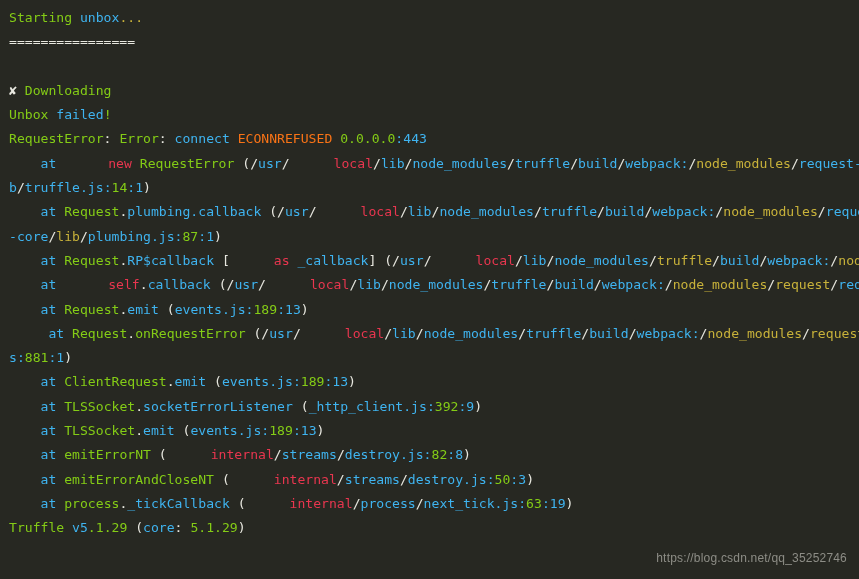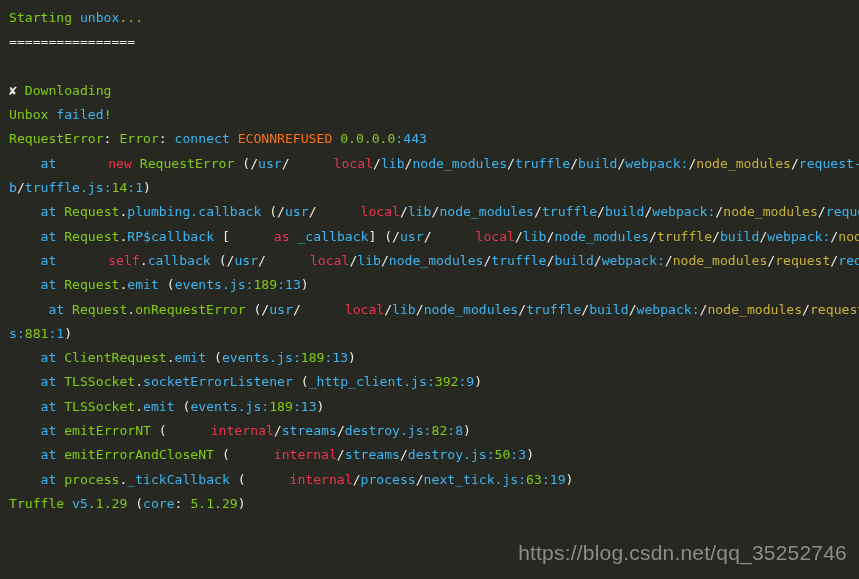--- a/index.html
+++ b/index.html
@@ -38,39 +38,40 @@
   .c-magenta { color: #84cc16; }
   .c-white   { color: #e8e8e0; }
   .c-blue    { color: #3fb4f0; }
 
   #watermark {
     position: absolute;
     right: 12px;
     bottom: 14px;
     color: #8d8d86;
     font-family: "Liberation Sans", sans-serif;
-    font-size: 21px;
+    font-size: 12px;
     letter-spacing: 0.2px;
     white-space: nowrap;
   }
 </style>
 </head>
 <body>
 
 <div id="terminal">
   <div id="console-output">
       <div class="line"><span class="c-green">Starting</span><span class="c-white"> </span><span class="c-cyan">unbox</span><span class="c-yellow">...</span></div>
       <div class="line"><span class="c-white">================</span></div>
       <div class="line blank"></div>
       <div class="line"><span class="c-white">✘</span><span class="c-white"> </span><span class="c-green">Downloading</span></div>
       <div class="line"><span class="c-green">Unbox</span><span class="c-white"> </span><span class="c-cyan">failed</span><span class="c-green">!</span></div>
       <div class="line"><span class="c-green">RequestError</span><span class="c-white">: </span><span class="c-green">Error</span><span class="c-white">: </span><span class="c-cyan">connect</span><span class="c-white"> </span><span class="c-cyan2">ECONNREFUSED</span><span class="c-white"> </span><span class="c-magenta">0.0.0.0</span><span class="c-blue">:</span><span class="c-cyan">443</span></div>
       <div class="line"><span class="c-white">    </span><span class="c-cyan">at</span><span class="c-white"> </span><span class="c-red">new</span><span class="c-white"> </span><span class="c-green">RequestError</span><span class="c-white"> </span><span class="c-white">(</span><span class="c-white">/</span><span class="c-cyan">usr</span><span class="c-white">/</span><span class="c-red">local</span><span class="c-white">/</span><span class="c-cyan">lib</span><span class="c-white">/</span><span class="c-cyan">node_modules</span><span class="c-white">/</span><span class="c-cyan">truffle</span><span class="c-white">/</span><span class="c-cyan">build</span><span class="c-white">/</span><span class="c-cyan">webpack:</span><span class="c-white">/</span><span class="c-yellow">node_modules</span><span class="c-white">/</span><span class="c-cyan">request-promise-core</span></div>
       <div class="line"><span class="c-cyan">b</span><span class="c-white">/</span><span class="c-cyan">truffle.js</span><span class="c-blue">:</span><span class="c-magenta">14</span><span class="c-blue">:</span><span class="c-cyan">1</span><span class="c-white">)</span></div>
       <div class="line"><span class="c-white">    </span><span class="c-cyan">at</span><span class="c-white"> </span><span class="c-green">Request</span><span class="c-white">.</span><span class="c-cyan">plumbing.callback</span><span class="c-white"> </span><span class="c-white">(</span><span class="c-white">/</span><span class="c-cyan">usr</span><span class="c-white">/</span><span class="c-red">local</span><span class="c-white">/</span><span class="c-cyan">lib</span><span class="c-white">/</span><span class="c-cyan">node_modules</span><span class="c-white">/</span><span class="c-cyan">truffle</span><span class="c-white">/</span><span class="c-cyan">build</span><span class="c-white">/</span><span class="c-cyan">webpack:</span><span class="c-white">/</span><span class="c-yellow">node_modules</span><span class="c-white">/</span><span class="c-cyan">request-promise</span></div>
+      <div class="line"><span class="c-cyan">-core</span><span class="c-white">/</span><span class="c-yellow">lib</span><span class="c-white">/</span><span class="c-cyan">plumbing.js</span><span class="c-blue">:</span><span class="c-magenta">87</span><span class="c-blue">:</span><span class="c-cyan">1</span><span class="c-white">)</span></div>
       <div class="line"><span class="c-white">    </span><span class="c-cyan">at</span><span class="c-white"> </span><span class="c-green">Request</span><span class="c-white">.</span><span class="c-cyan">RP$callback</span><span class="c-white"> </span><span class="c-white">[</span><span class="c-red">as</span><span class="c-white"> </span><span class="c-cyan">_callback</span><span class="c-white">]</span><span class="c-white"> </span><span class="c-white">(</span><span class="c-white">/</span><span class="c-cyan">usr</span><span class="c-white">/</span><span class="c-red">local</span><span class="c-white">/</span><span class="c-cyan">lib</span><span class="c-white">/</span><span class="c-cyan">node_modules</span><span class="c-white">/</span><span class="c-yellow">truffle</span><span class="c-white">/</span><span class="c-cyan">build</span><span class="c-white">/</span><span class="c-cyan">webpack:</span><span class="c-white">/</span><span class="c-yellow">node_modules</span><span class="c-white">/</span><span class="c-cyan">reques</span></div>
       <div class="line"><span class="c-white">    </span><span class="c-cyan">at</span><span class="c-white"> </span><span class="c-red">self</span><span class="c-white">.</span><span class="c-cyan">callback</span><span class="c-white"> </span><span class="c-white">(</span><span class="c-white">/</span><span class="c-cyan">usr</span><span class="c-white">/</span><span class="c-red">local</span><span class="c-white">/</span><span class="c-cyan">lib</span><span class="c-white">/</span><span class="c-cyan">node_modules</span><span class="c-white">/</span><span class="c-cyan">truffle</span><span class="c-white">/</span><span class="c-cyan">build</span><span class="c-white">/</span><span class="c-cyan">webpack:</span><span class="c-white">/</span><span class="c-yellow">node_modules</span><span class="c-white">/</span><span class="c-yellow">request</span><span class="c-white">/</span><span class="c-cyan">request.js</span><span class="c-blue">:</span><span class="c-magenta">185</span></div>
       <div class="line"><span class="c-white">    </span><span class="c-cyan">at</span><span class="c-white"> </span><span class="c-green">Request</span><span class="c-white">.</span><span class="c-cyan">emit</span><span class="c-white"> </span><span class="c-white">(</span><span class="c-cyan">events.js</span><span class="c-blue">:</span><span class="c-magenta">189</span><span class="c-blue">:</span><span class="c-cyan">13</span><span class="c-white">)</span></div>
       <div class="line"><span class="c-white">     </span><span class="c-cyan">at</span><span class="c-white"> </span><span class="c-green">Request</span><span class="c-white">.</span><span class="c-green">onRequestError</span><span class="c-white"> </span><span class="c-white">(</span><span class="c-white">/</span><span class="c-cyan">usr</span><span class="c-white">/</span><span class="c-red">local</span><span class="c-white">/</span><span class="c-cyan">lib</span><span class="c-white">/</span><span class="c-cyan">node_modules</span><span class="c-white">/</span><span class="c-cyan">truffle</span><span class="c-white">/</span><span class="c-cyan">build</span><span class="c-white">/</span><span class="c-cyan">webpack:</span><span class="c-white">/</span><span class="c-yellow">node_modules</span><span class="c-white">/</span><span class="c-yellow">request</span><span class="c-white">/</span><span class="c-cyan">request.j</span></div>
       <div class="line"><span class="c-cyan">s</span><span class="c-blue">:</span><span class="c-magenta">881</span><span class="c-blue">:</span><span class="c-cyan">1</span><span class="c-white">)</span></div>
       <div class="line"><span class="c-white">    </span><span class="c-cyan">at</span><span class="c-white"> </span><span class="c-green">ClientRequest</span><span class="c-white">.</span><span class="c-cyan">emit</span><span class="c-white"> </span><span class="c-white">(</span><span class="c-cyan">events.js</span><span class="c-blue">:</span><span class="c-magenta">189</span><span class="c-blue">:</span><span class="c-cyan">13</span><span class="c-white">)</span></div>
       <div class="line"><span class="c-white">    </span><span class="c-cyan">at</span><span class="c-white"> </span><span class="c-green">TLSSocket</span><span class="c-white">.</span><span class="c-cyan">socketErrorListener</span><span class="c-white"> </span><span class="c-white">(</span><span class="c-cyan">_http_client.js</span><span class="c-blue">:</span><span class="c-magenta">392</span><span class="c-blue">:</span><span class="c-cyan">9</span><span class="c-white">)</span></div>
       <div class="line"><span class="c-white">    </span><span class="c-cyan">at</span><span class="c-white"> </span><span class="c-green">TLSSocket</span><span class="c-white">.</span><span class="c-cyan">emit</span><span class="c-white"> </span><span class="c-white">(</span><span class="c-cyan">events.js</span><span class="c-blue">:</span><span class="c-magenta">189</span><span class="c-blue">:</span><span class="c-cyan">13</span><span class="c-white">)</span></div>
       <div class="line"><span class="c-white">    </span><span class="c-cyan">at</span><span class="c-white"> </span><span class="c-green">emitErrorNT</span><span class="c-white"> </span><span class="c-white">(</span><span class="c-red">internal</span><span class="c-white">/</span><span class="c-cyan">streams</span><span class="c-white">/</span><span class="c-cyan">destroy.js</span><span class="c-blue">:</span><span class="c-magenta">82</span><span class="c-blue">:</span><span class="c-cyan">8</span><span class="c-white">)</span></div>
       <div class="line"><span class="c-white">    </span><span class="c-cyan">at</span><span class="c-white"> </span><span class="c-green">emitErrorAndCloseNT</span><span class="c-white"> </span><span class="c-white">(</span><span class="c-red">internal</span><span class="c-white">/</span><span class="c-cyan">streams</span><span class="c-white">/</span><span class="c-cyan">destroy.js</span><span class="c-blue">:</span><span class="c-magenta">50</span><span class="c-blue">:</span><span class="c-cyan">3</span><span class="c-white">)</span></div>

